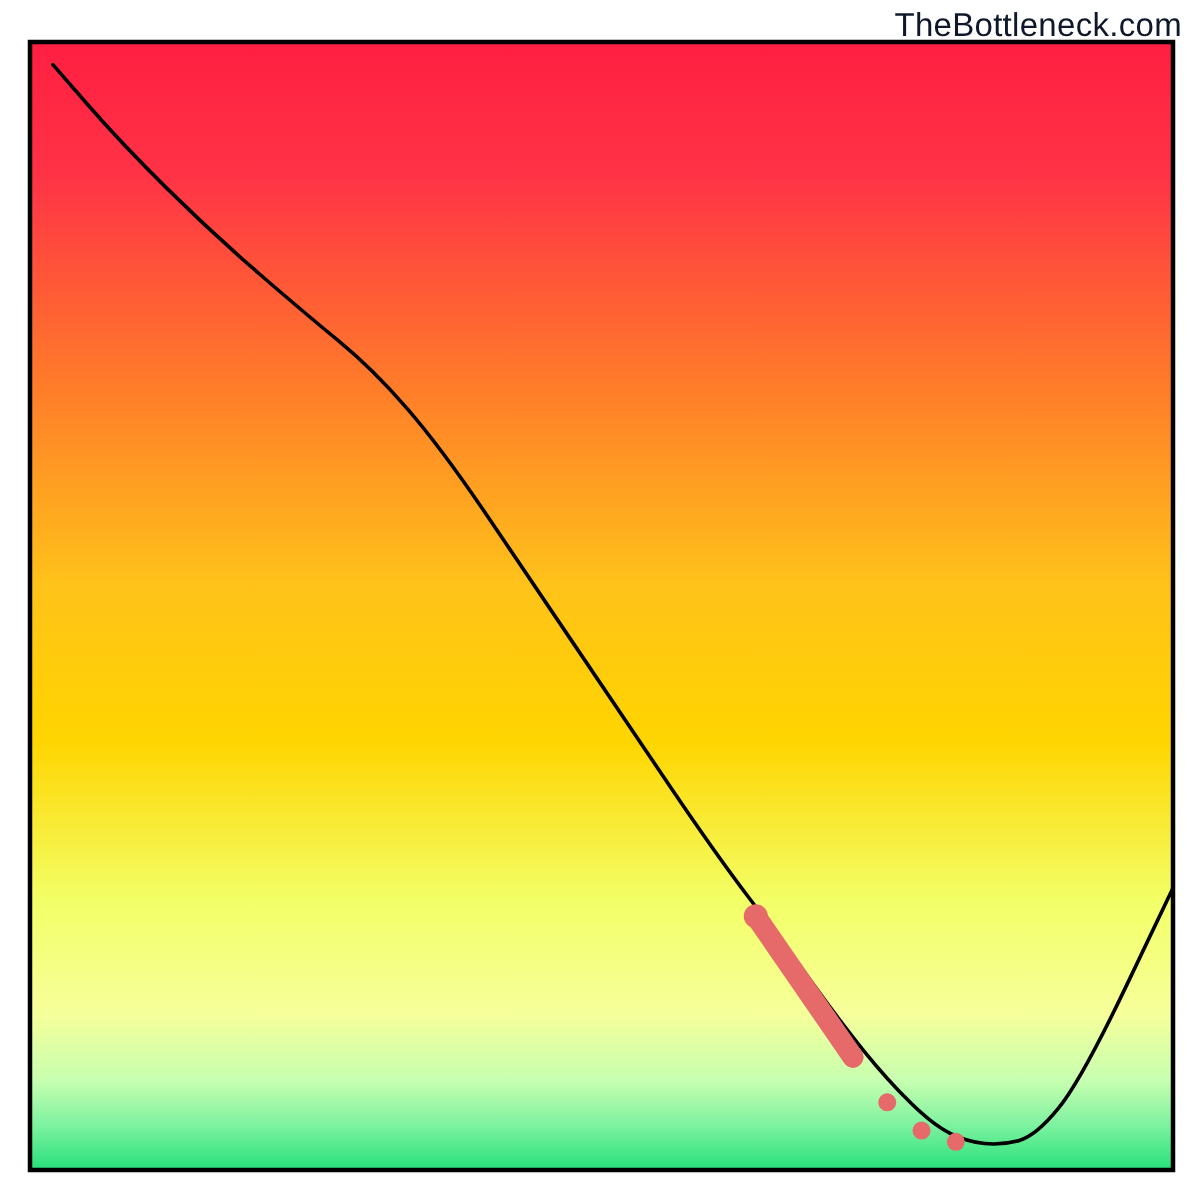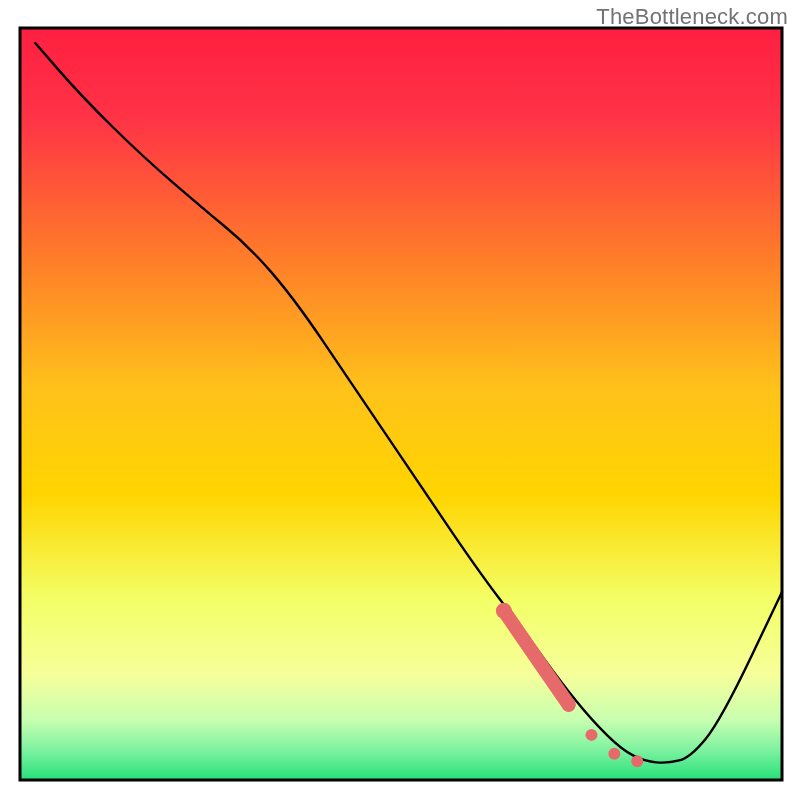--- a/index.html
+++ b/index.html
@@ -13,21 +13,21 @@
   }
   .chart-wrap {
     position: relative;
     width: 800px;
     height: 800px;
   }
   .watermark {
     position: absolute;
     top: 4px;
     right: 12px;
-    color: #737373;
+    color: #0f172a;
     font-size: 22px;
     font-weight: 500;
     letter-spacing: 0.2px;
   }
   svg {
     display: block;
   }
 </style>
 </head>
 <body>

